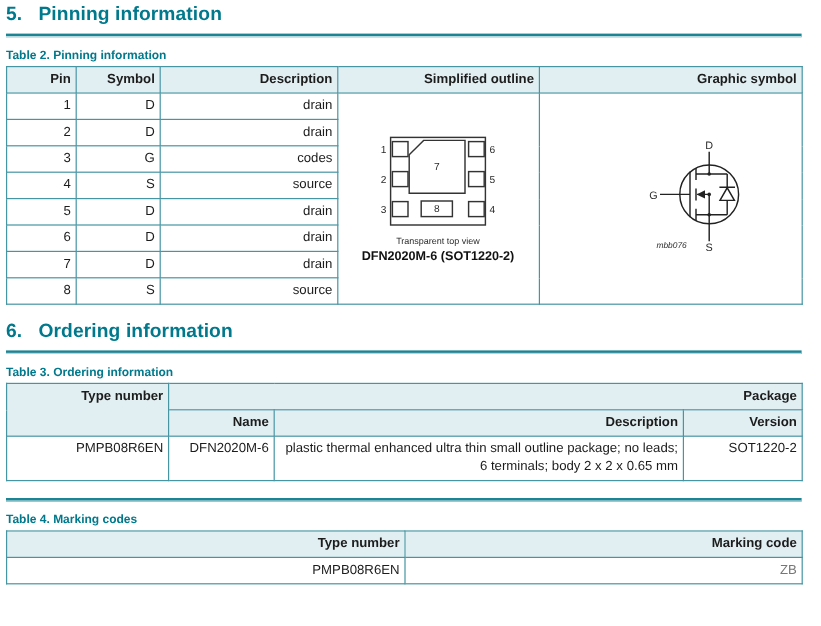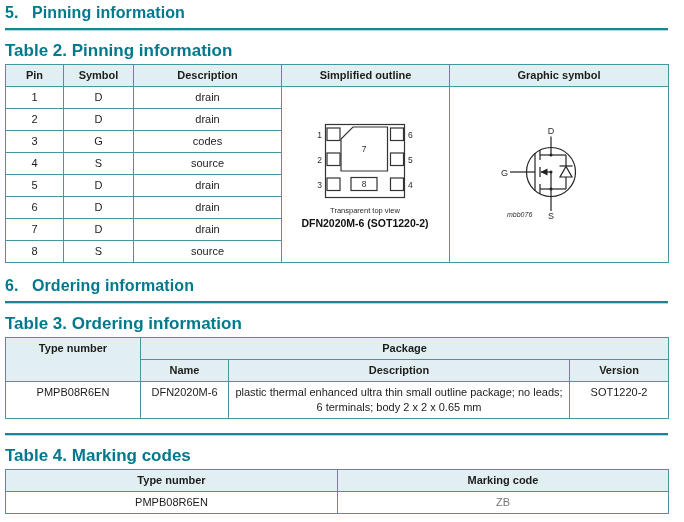--- a/index.html
+++ b/index.html
@@ -14,33 +14,33 @@
   h2.sec {
     margin:0; padding:0;
     color:#00798c; font-size:16px; font-weight:bold; letter-spacing:0.1px;
   }
   h2.sec .num { display:inline-block; width:27px; }
   .rule {
     width:663px; height:2px; background:#1d8494;
     border-bottom:1px solid #b5d8de; margin-top:6px;
   }
   .caption {
-    color:#00798c; font-weight:bold; font-size:17px;
+    color:#00798c; font-weight:bold; font-size:10px;
     margin:10px 0 3px 0; width:663px;
   }
 
   table.t {
     border-collapse:collapse; table-layout:fixed; width:663px;
     empty-cells:show;
   }
   table.t th, table.t td {
     border:1px solid #4695a3;
     padding:3px 4px;
     font-size:11px; line-height:15px;
-    text-align:center; vertical-align:middle;
+    text-align:right; vertical-align:middle;
     overflow:hidden;
   }
   table.t th { background:#e2eff2; font-weight:bold; }
   table.t td { background:#ffffff; }
 
   td.outline-cell, td.symbol-cell { vertical-align:top; text-align:center; padding-top:5px; }
 
   .sec-block { margin-top:14px; }
   .mono {
     font-family:Liberation Sans, sans-serif;

